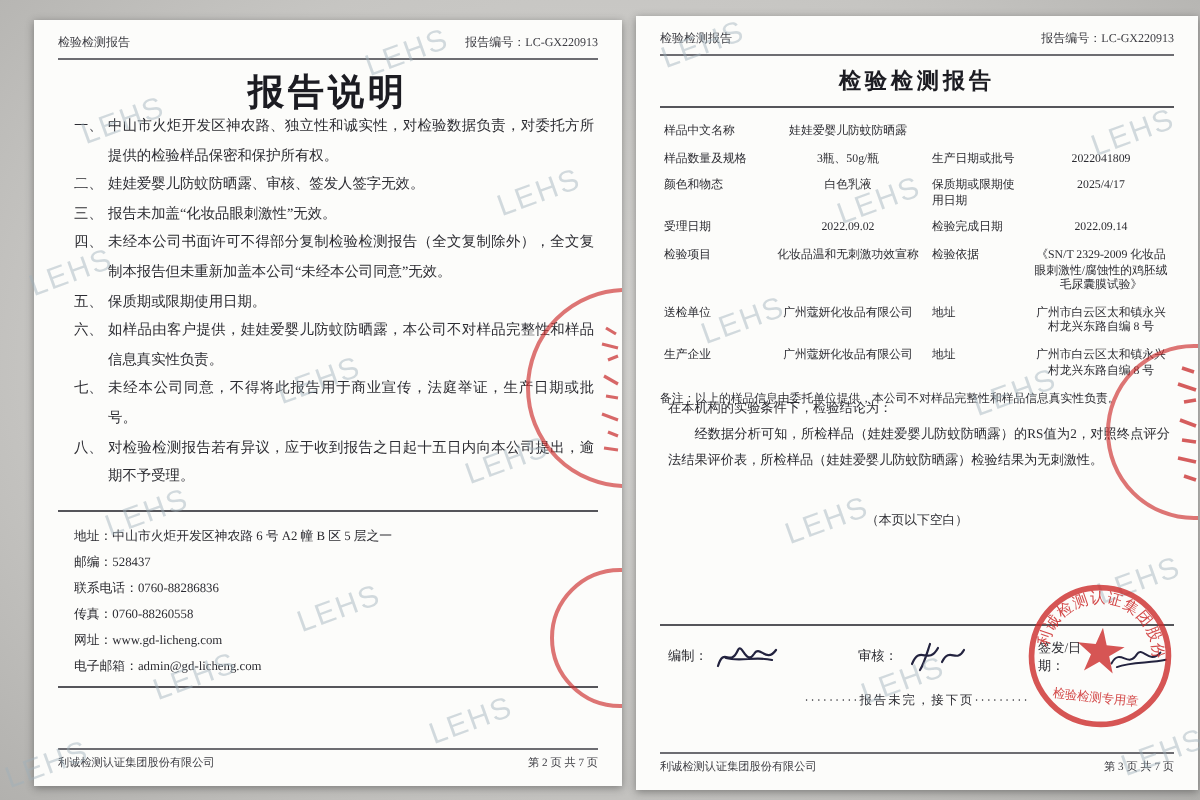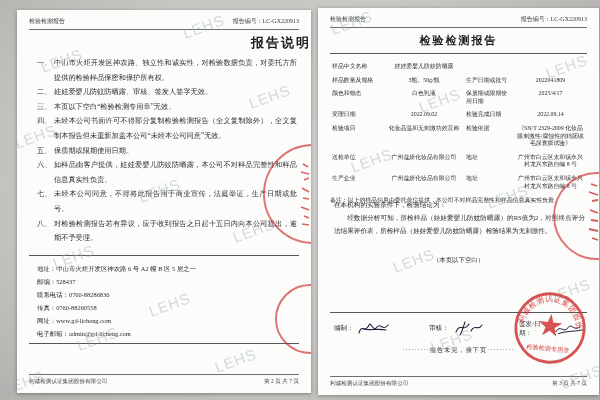--- a/index.html
+++ b/index.html
@@ -67,34 +67,34 @@
   <span class="wm" style="left:392px;top:252px">LEHS</span>
   <span class="wm" style="left:548px;top:282px">LEHS</span>
   <span class="wm" style="left:430px;top:332px">LEHS</span>
   <span class="wm" style="left:560px;top:368px">LEHS</span>
 
   <div class="page page-left">
     <div class="phead">
       <span>检验检测报告</span>
       <span>报告编号：LC-GX220913</span>
     </div>
-    <div class="ptitle" style="top:24px;font-size:13px;text-align:right;">报告说明</div>
+    <div class="ptitle" style="top:24px;font-size:18px;">报告说明</div>
 
     <div class="notes">
       <div class="note">
           <span class="num">一、</span>
           <span class="txt">中山市火炬开发区神农路、独立性和诚实性，对检验数据负责，对委托方所提供的检验样品保密和保护所有权。</span>
         </div>
       <div class="note">
           <span class="num">二、</span>
           <span class="txt">娃娃爱婴儿防蚊防晒露、审核、签发人签字无效。</span>
         </div>
       <div class="note">
           <span class="num">三、</span>
-          <span class="txt">本页以下空白“检验检测专用章”无效。</span>
+          <span class="txt">报告未加盖“化妆品眼刺激性”无效。</span>
         </div>
       <div class="note">
           <span class="num">四、</span>
           <span class="txt">未经本公司书面许可不得部分复制检验检测报告（全文复制除外），全文复制本报告但未重新加盖本公司“未经本公司同意”无效。</span>
         </div>
       <div class="note">
           <span class="num">五、</span>
           <span class="txt">保质期或限期使用日期。</span>
         </div>
       <div class="note">

